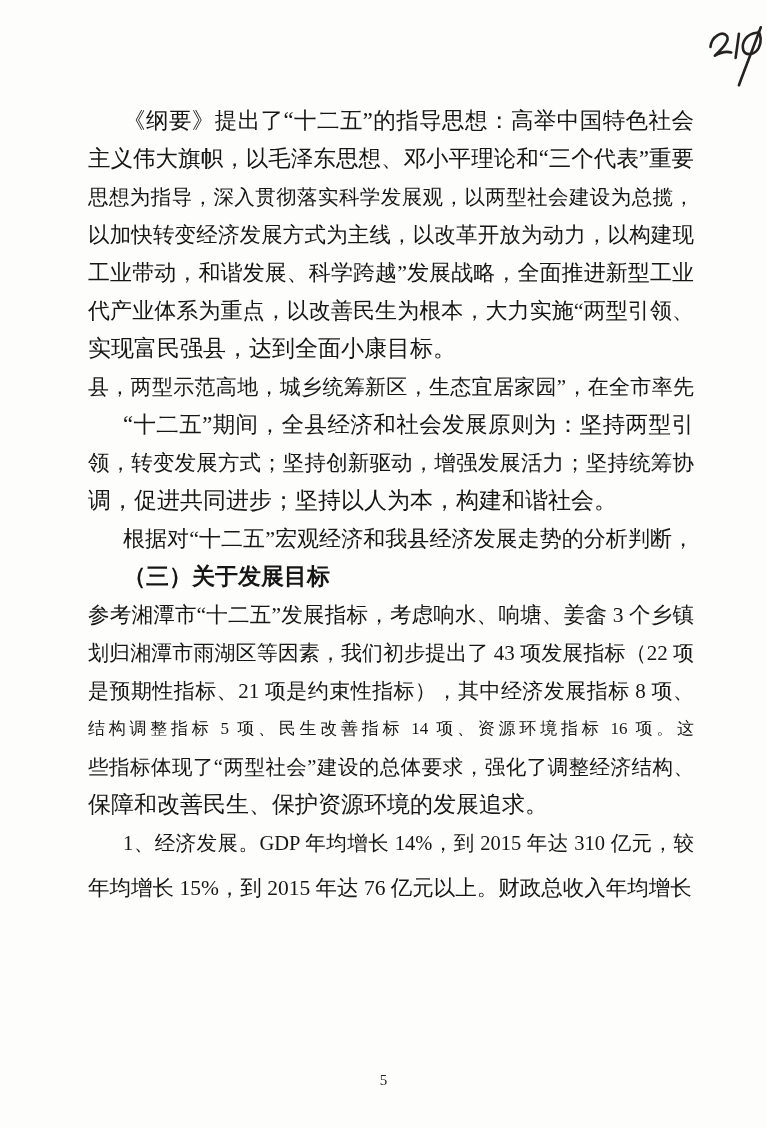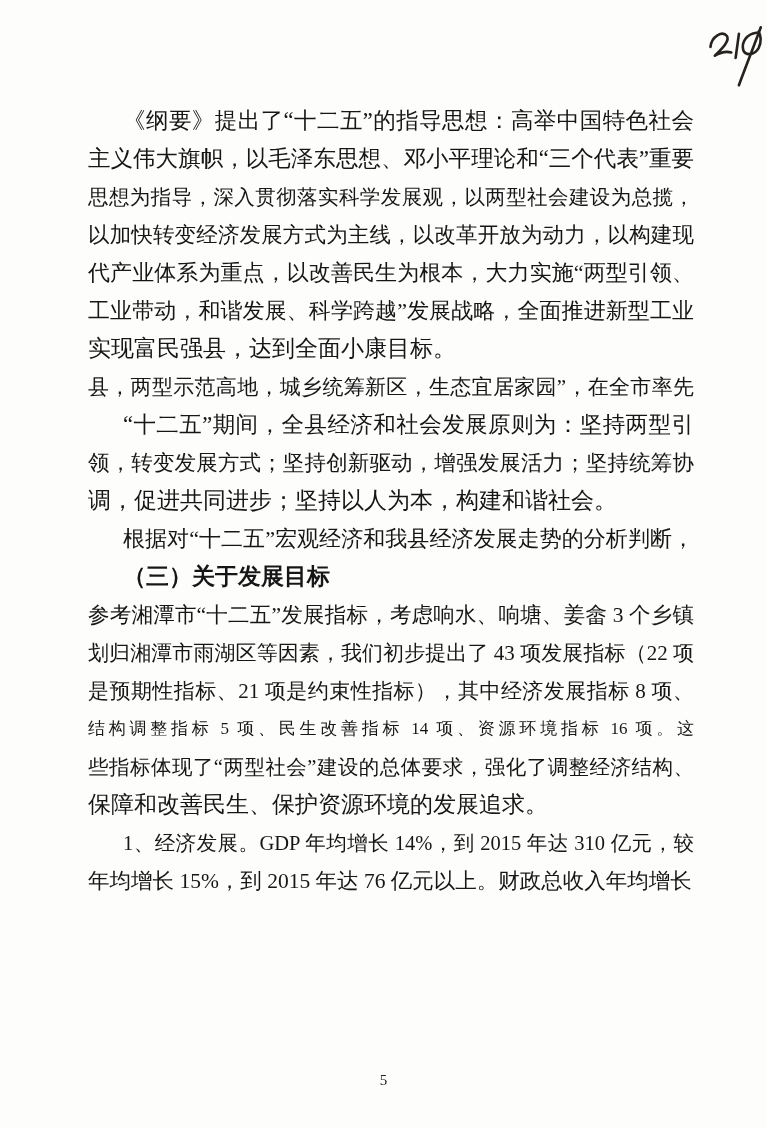--- a/index.html
+++ b/index.html
@@ -70,34 +70,34 @@
       <path d="M47,8 C38,9 33,17 35,24 C37,29 45,29 49,22 C52,16 51,10 49,7"></path>
       <path d="M51,3 C46,17 38,37 31,56"></path>
     </svg>
   </div>
 
   <div class="text-block">
       <div class="line first" style="font-size: 22.5px;">《纲要》提出了“十二五”的指导思想：高举中国特色社会</div>
       <div class="line" style="font-size: 22.5px;">主义伟大旗帜，以毛泽东思想、邓小平理论和“三个代表”重要</div>
       <div class="line" style="font-size: 20.5px;">思想为指导，深入贯彻落实科学发展观，以两型社会建设为总揽，</div>
       <div class="line" style="font-size: 21.5px;">以加快转变经济发展方式为主线，以改革开放为动力，以构建现</div>
+      <div class="line" style="font-size: 22px;">工业带动，和谐发展、科学跨越”发展战略，全面推进新型工业</div>
       <div class="line" style="font-size: 22px;">代产业体系为重点，以改善民生为根本，大力实施“两型引领、</div>
-      <div class="line" style="font-size: 22px;">工业带动，和谐发展、科学跨越”发展战略，全面推进新型工业</div>
       <div class="line last">实现富民强县，达到全面小康目标。</div>
       <div class="line" style="font-size: 21px;">县，两型示范高地，城乡统筹新区，生态宜居家园”，在全市率先</div>
       <div class="line first" style="font-size: 22.5px;">“十二五”期间，全县经济和社会发展原则为：坚持两型引</div>
       <div class="line" style="font-size: 21.5px;">领，转变发展方式；坚持创新驱动，增强发展活力；坚持统筹协</div>
       <div class="line last">调，促进共同进步；坚持以人为本，构建和谐社会。</div>
       <div class="line first" style="font-size: 22px;">根据对“十二五”宏观经济和我县经济发展走势的分析判断，</div>
       <div class="line heading first last">（三）关于发展目标</div>
       <div class="line" style="font-size: 21.5px;">参考湘潭市“十二五”发展指标，考虑响水、响塘、姜畲 3 个乡镇</div>
       <div class="line" style="font-size: 21px;">划归湘潭市雨湖区等因素，我们初步提出了 43 项发展指标（22 项</div>
       <div class="line" style="font-size: 21px;">是预期性指标、21 项是约束性指标），其中经济发展指标 8 项、</div>
       <div class="line" style="font-size: 17px;">结构调整指标 5 项、民生改善指标 14 项、资源环境指标 16 项。这</div>
       <div class="line" style="font-size: 20.5px;">些指标体现了“两型社会”建设的总体要求，强化了调整经济结构、</div>
       <div class="line last">保障和改善民生、保护资源环境的发展追求。</div>
       <div class="line first" style="font-size: 20.5px;">1、经济发展。GDP 年均增长 14%，到 2015 年达 310 亿元，较</div>
-      <div class="line last" style="font-size: 21.5px;">年均增长 15%，到 2015 年达 76 亿元以上。财政总收入年均增长</div>
+      <div class="line last" style="font-size: 21.5px; margin-top: 7px;">年均增长 15%，到 2015 年达 76 亿元以上。财政总收入年均增长</div>
     </div>
 
   <div class="page-number">5</div>
 
 </div>
 
 </body></html>

